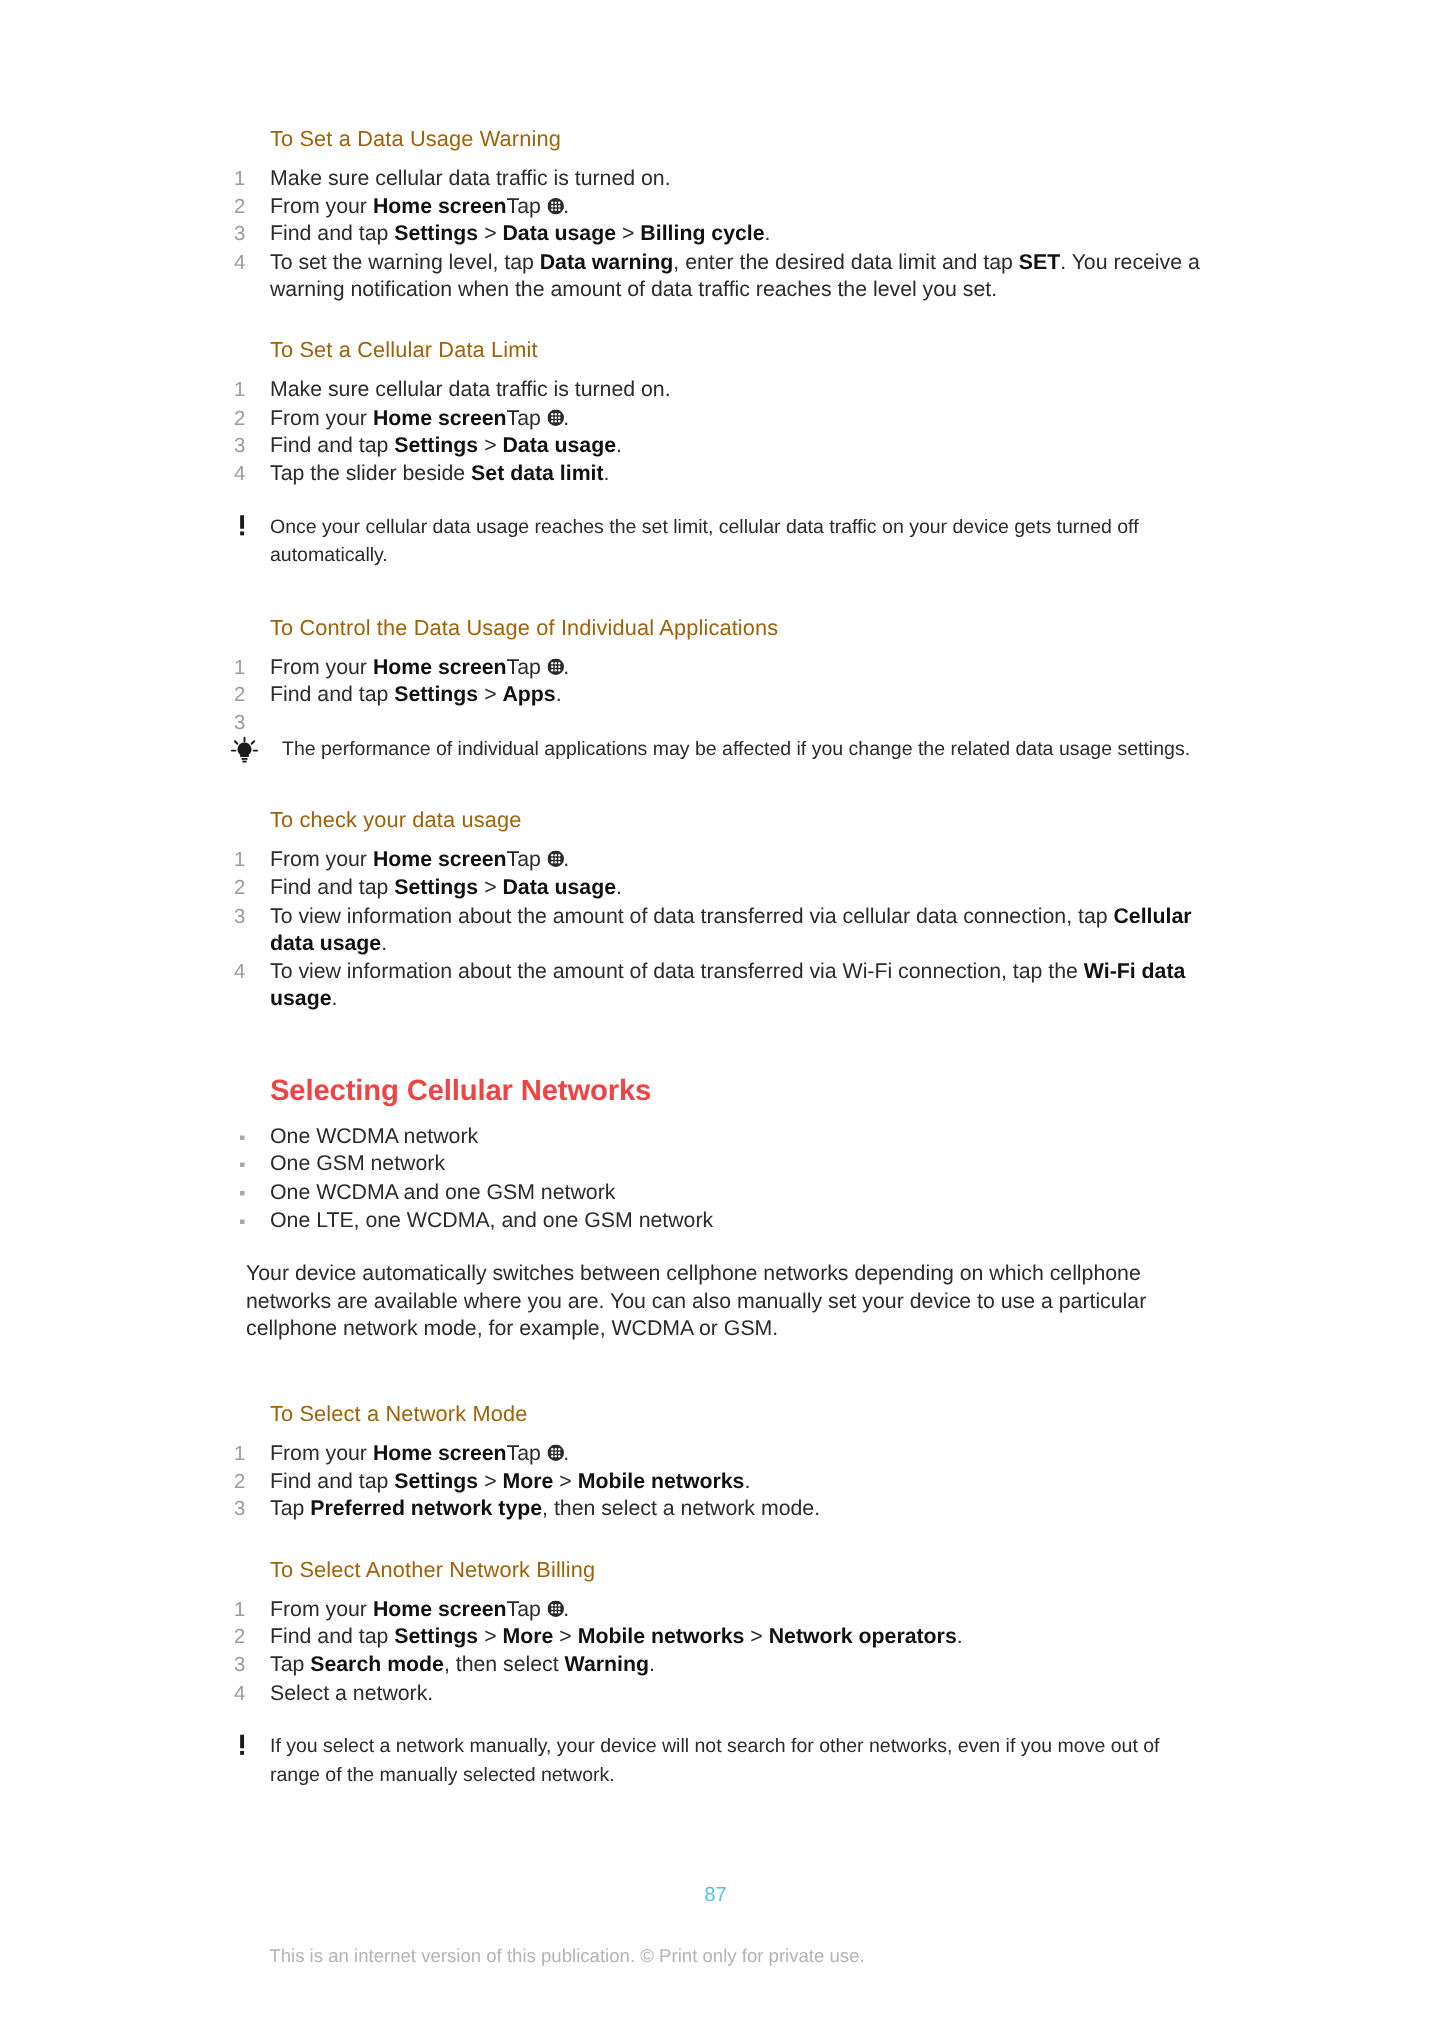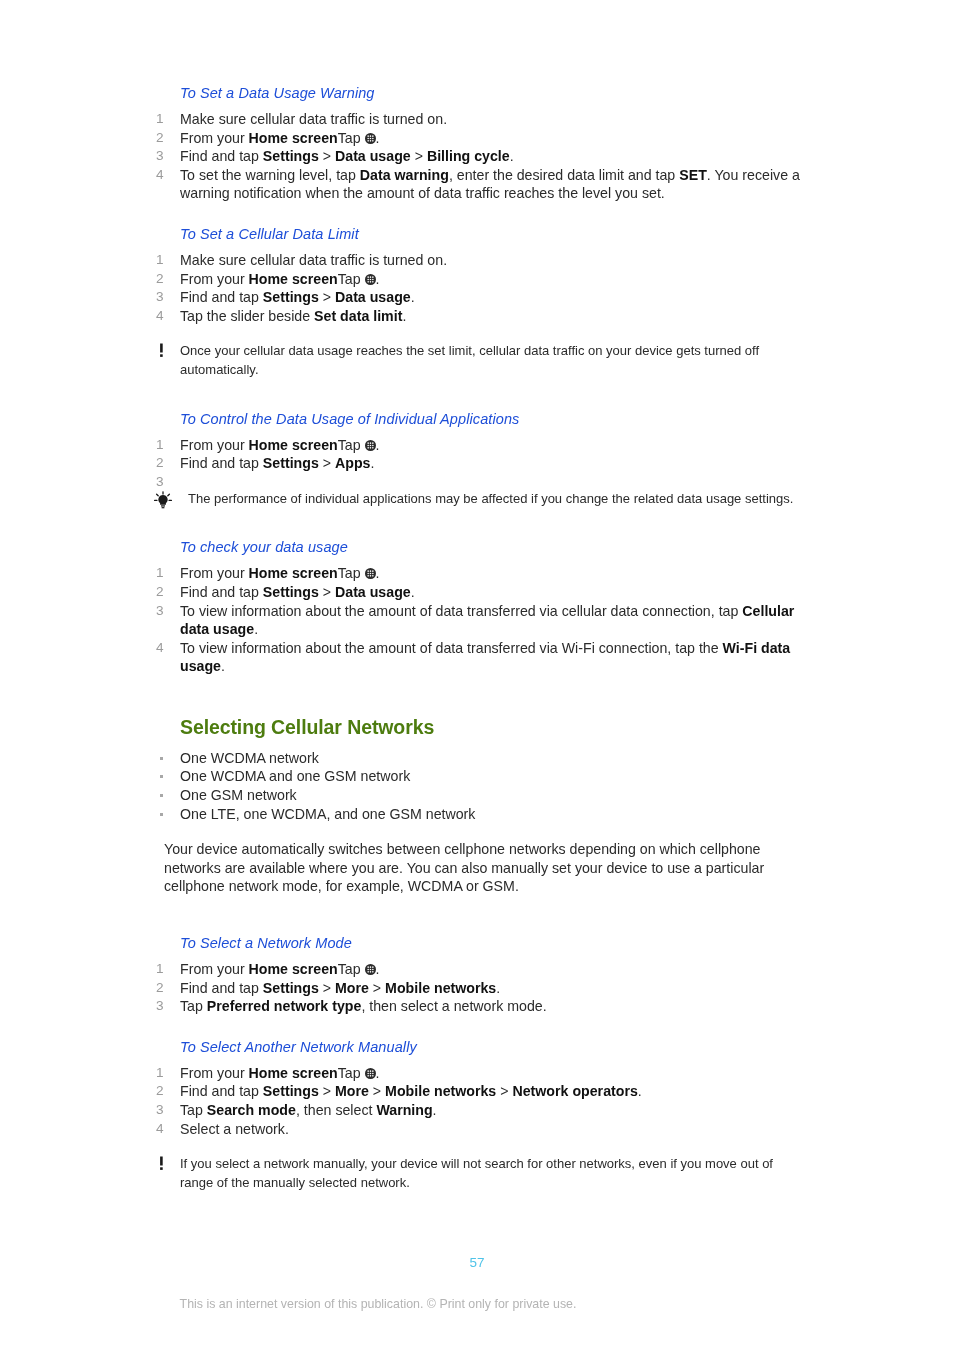--- a/index.html
+++ b/index.html
@@ -23,30 +23,29 @@
   }
   .content {
     position: absolute;
     left: 152px;
     top: 84px;
     width: 648px;
   }
 
   
   .sub-head {
-    color: #1d4ed8;
+    color: #a16207;
     font-size: 14.5px;
     line-height: 19px;
     font-weight: normal;
     margin: 0 0 7px 28px;
     letter-spacing: 0.1px;
-    font-style: italic;
   }
   .main-head {
-    color: #4d7c0f;
+    color: #ef4444;
     font-size: 19.5px;
     font-weight: bold;
     line-height: 26px;
     margin: 0 0 9px 28px;
     letter-spacing: -0.1px;
   }
 
   
   .steps {
     margin: 0;
@@ -335,22 +334,22 @@
       <span><span>To view information about the amount of data transferred via Wi-Fi connection, tap the </span><b>Wi-Fi data usage</b><span>.</span></span>
     </li>
   </ol>
 
   <div style="height:38px"></div>
 
   <h2 class="main-head">Selecting Cellular Networks</h2>
 
   <ul class="bullets">
     <li class="bullet"><span class="dot"></span><span>One WCDMA network</span></li>
+    <li class="bullet"><span class="dot"></span><span>One GSM network</span></li>
     <li class="bullet"><span class="dot"></span><span>One WCDMA and one GSM network</span></li>
-    <li class="bullet"><span class="dot"></span><span>One GSM network</span></li>
     <li class="bullet"><span class="dot"></span><span>One LTE, one WCDMA, and one GSM network</span></li>
   </ul>
 
   <div class="gap-m"></div>
 
   <p class="para">Your device automatically switches between cellphone networks depending on which cellphone networks are available where you are. You can also manually set your device to use a particular cellphone network mode, for example, WCDMA or GSM.</p>
 
   <div class="gap-s"></div>
 
 
@@ -380,21 +379,21 @@
       <span><span>Find and tap </span><b>Settings</b> <span class="sep">&gt;</span> <b>More</b> <span class="sep">&gt;</span> <b>Mobile networks</b><span>.</span></span>
     </li>
     <li class="step">
       <span class="num">3</span>
       <span><span>Tap </span><b>Preferred network type</b><span>, then select a network mode.</span></span>
     </li>
   </ol>
 
   <div class="gap-l"></div>
 
-  <h3 class="sub-head">To Select Another Network Manually</h3>
+  <h3 class="sub-head">To Select Another Network Billing</h3>
   <ol class="steps">
     <li class="step">
       <span class="num">1</span>
       <span><span>From your </span><b>Home screen</b><span>Tap </span><span class="appicon"><svg viewBox="0 0 16 16" width="11" height="11">
                 <circle cx="8" cy="8" r="8" fill="#2b2b2b"></circle>
                 <g fill="#ffffff">
                   <circle cx="4.6" cy="4.6" r="1.15"></circle>
                   <circle cx="8" cy="4.6" r="1.15"></circle>
                   <circle cx="11.4" cy="4.6" r="1.15"></circle>
                   <circle cx="4.6" cy="8" r="1.15"></circle>
@@ -427,16 +426,16 @@
       <svg viewBox="0 0 14 16" width="14" height="16">
         <rect x="5.1" y="0.5" width="2.6" height="9" fill="#1a1a1a"></rect>
         <rect x="5.1" y="11.3" width="2.6" height="2.6" fill="#1a1a1a"></rect>
       </svg>
     </span>
     <span>If you select a network manually, your device will not search for other networks, even if you move out of range of the manually selected network.</span>
   </div>
 
 </div>
 
-<div class="page-number">57</div>
+<div class="page-number">87</div>
 <div class="footer-note">This is an internet version of this publication. © Print only for private use.</div>
 
 </div>
 
 </body></html>

